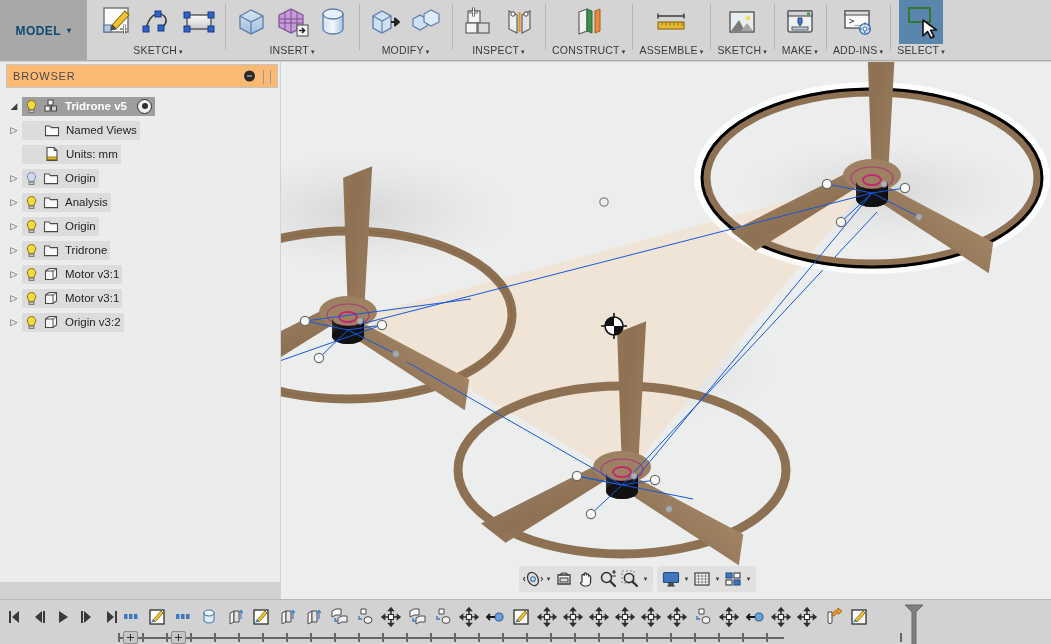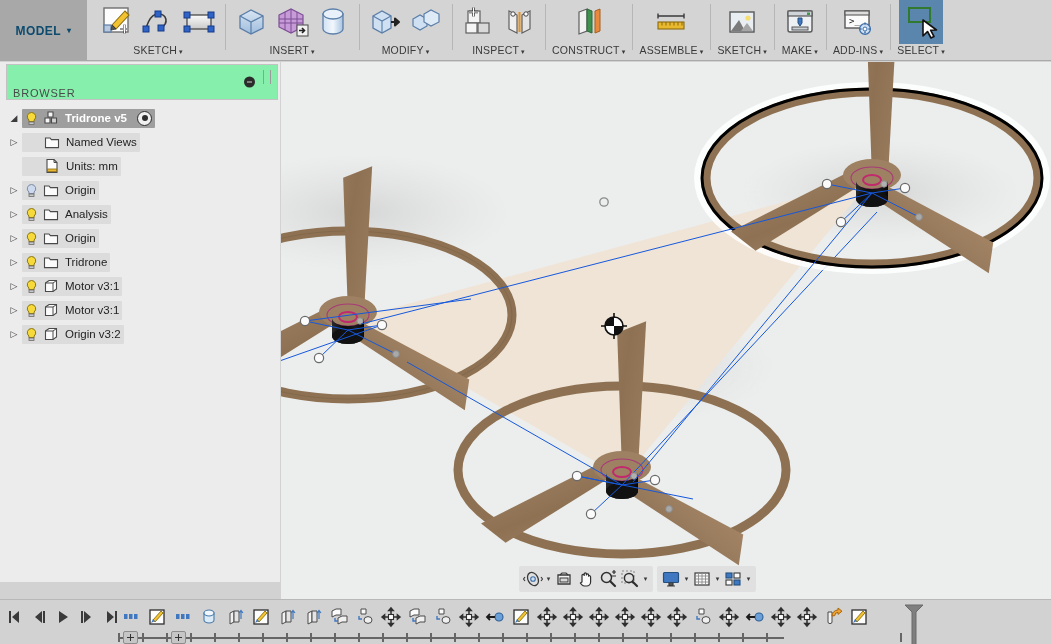--- a/index.html
+++ b/index.html
@@ -41,22 +41,22 @@
   .tb-label .caret{font-size:7px;margin-left:2px;}
   .tbi{width:38px;height:38px;position:relative;display:block;}
   .tbi-sel-wrap{width:44px;height:44px;background:#5a86ae;display:flex;align-items:center;justify-content:center;}
 
   
   .browser{
     position:absolute;left:0;top:62px;width:280px;height:520px;
     background:#ececec;
   }
   .panel-head{
-    position:relative;margin:2px 2px 0 6px;height:36px;background:#86efac;
-    display:flex;align-items:flex-end;border:1px solid #c2c2c2;box-sizing:border-box;
+    position:relative;margin:2px 2px 0 6px;height:24px;background:#fdba74;
+    display:flex;align-items:center;border:1px solid #c2c2c2;box-sizing:border-box;
   }
   .panel-head .ttl{font-size:11px;color:#4a4a4a;letter-spacing:.8px;padding-left:6px;}
   .panel-head .dot{
     position:absolute;right:22px;top:50%;transform:translateY(-50%);
     width:11px;height:11px;border-radius:50%;background:#2b2b2b;
     display:flex;align-items:center;justify-content:center;
   }
   .panel-head .dot::after{content:"";width:5px;height:1.5px;background:#d0d0d0;}
   .panel-head .grip{
     position:absolute;right:6px;top:5px;width:6px;height:14px;

